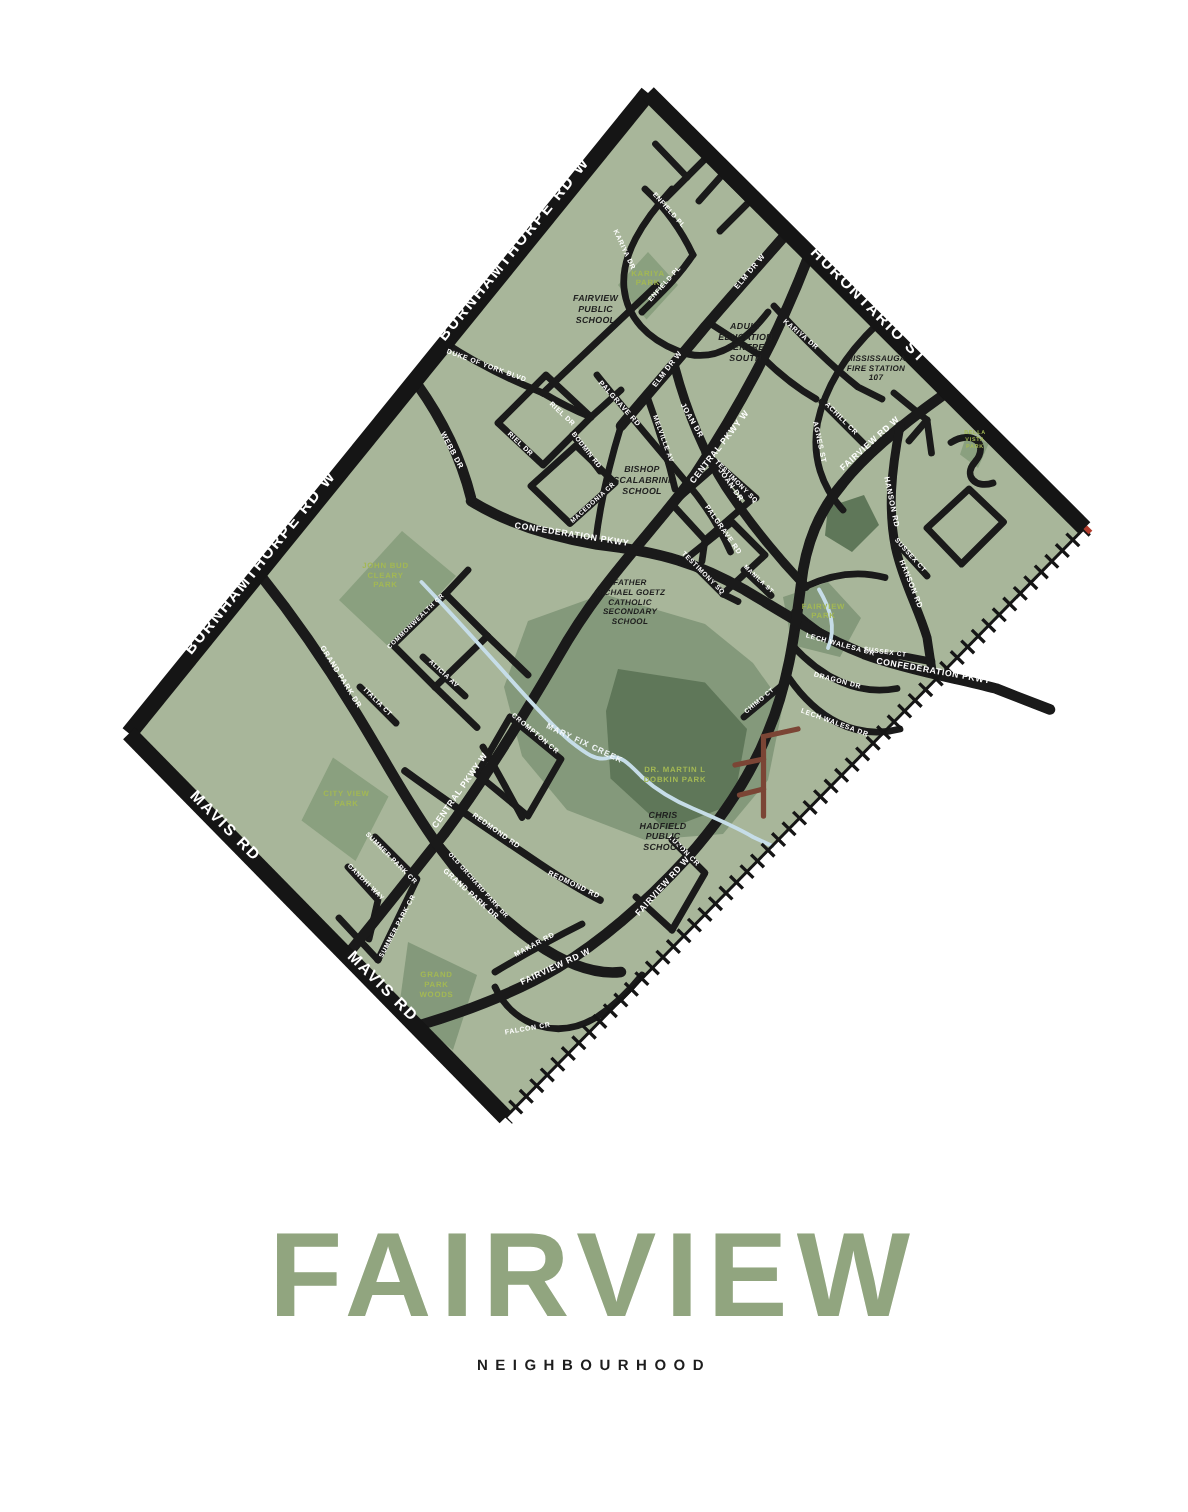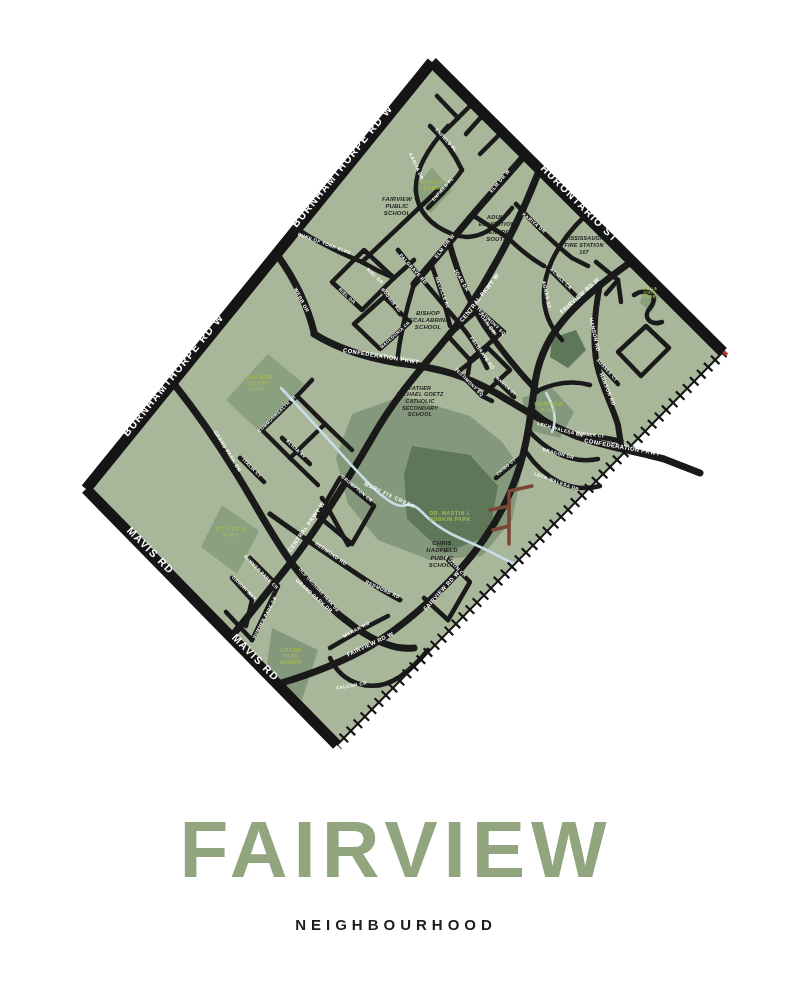--- a/index.html
+++ b/index.html
@@ -14,21 +14,21 @@
   .map-wrap{width:792px;height:772px;}
   svg{display:block;}
   .lbl{font-family:"Liberation Sans",sans-serif;font-weight:700;text-anchor:middle;}
   .lbl-edge{fill:#ffffff;letter-spacing:1.4px;}
   .lbl-street{fill:#ffffff;letter-spacing:.45px;}
   .lbl-park{fill:var(--park-label-green);letter-spacing:.5px;}
   .lbl-school{fill:#1e1e1e;font-style:italic;letter-spacing:.2px;}
   .lbl-water{fill:#f2f7f9;letter-spacing:.7px;}
   .title-block{margin-top:38px;text-align:center;width:100%;}
   .poster-title{font-size:80px;font-weight:700;letter-spacing:6px;color:var(--title-green);line-height:1;}
-  .poster-subtitle{margin-top:26px;font-size:15px;font-weight:700;letter-spacing:5px;color:var(--subtitle-black);}
+  .poster-subtitle{margin-top:15px;font-size:10px;font-weight:700;letter-spacing:5px;color:var(--subtitle-black);}
 </style>
 </head>
 <body>
 
 <div class="poster">
   <div class="map-wrap">
     <svg width="792" height="772" viewBox="0 0 792 772" xmlns="http://www.w3.org/2000/svg">
 
       <polygon points="432,62 723,352 337,745 86,489" fill="var(--map-green)"></polygon>
 

